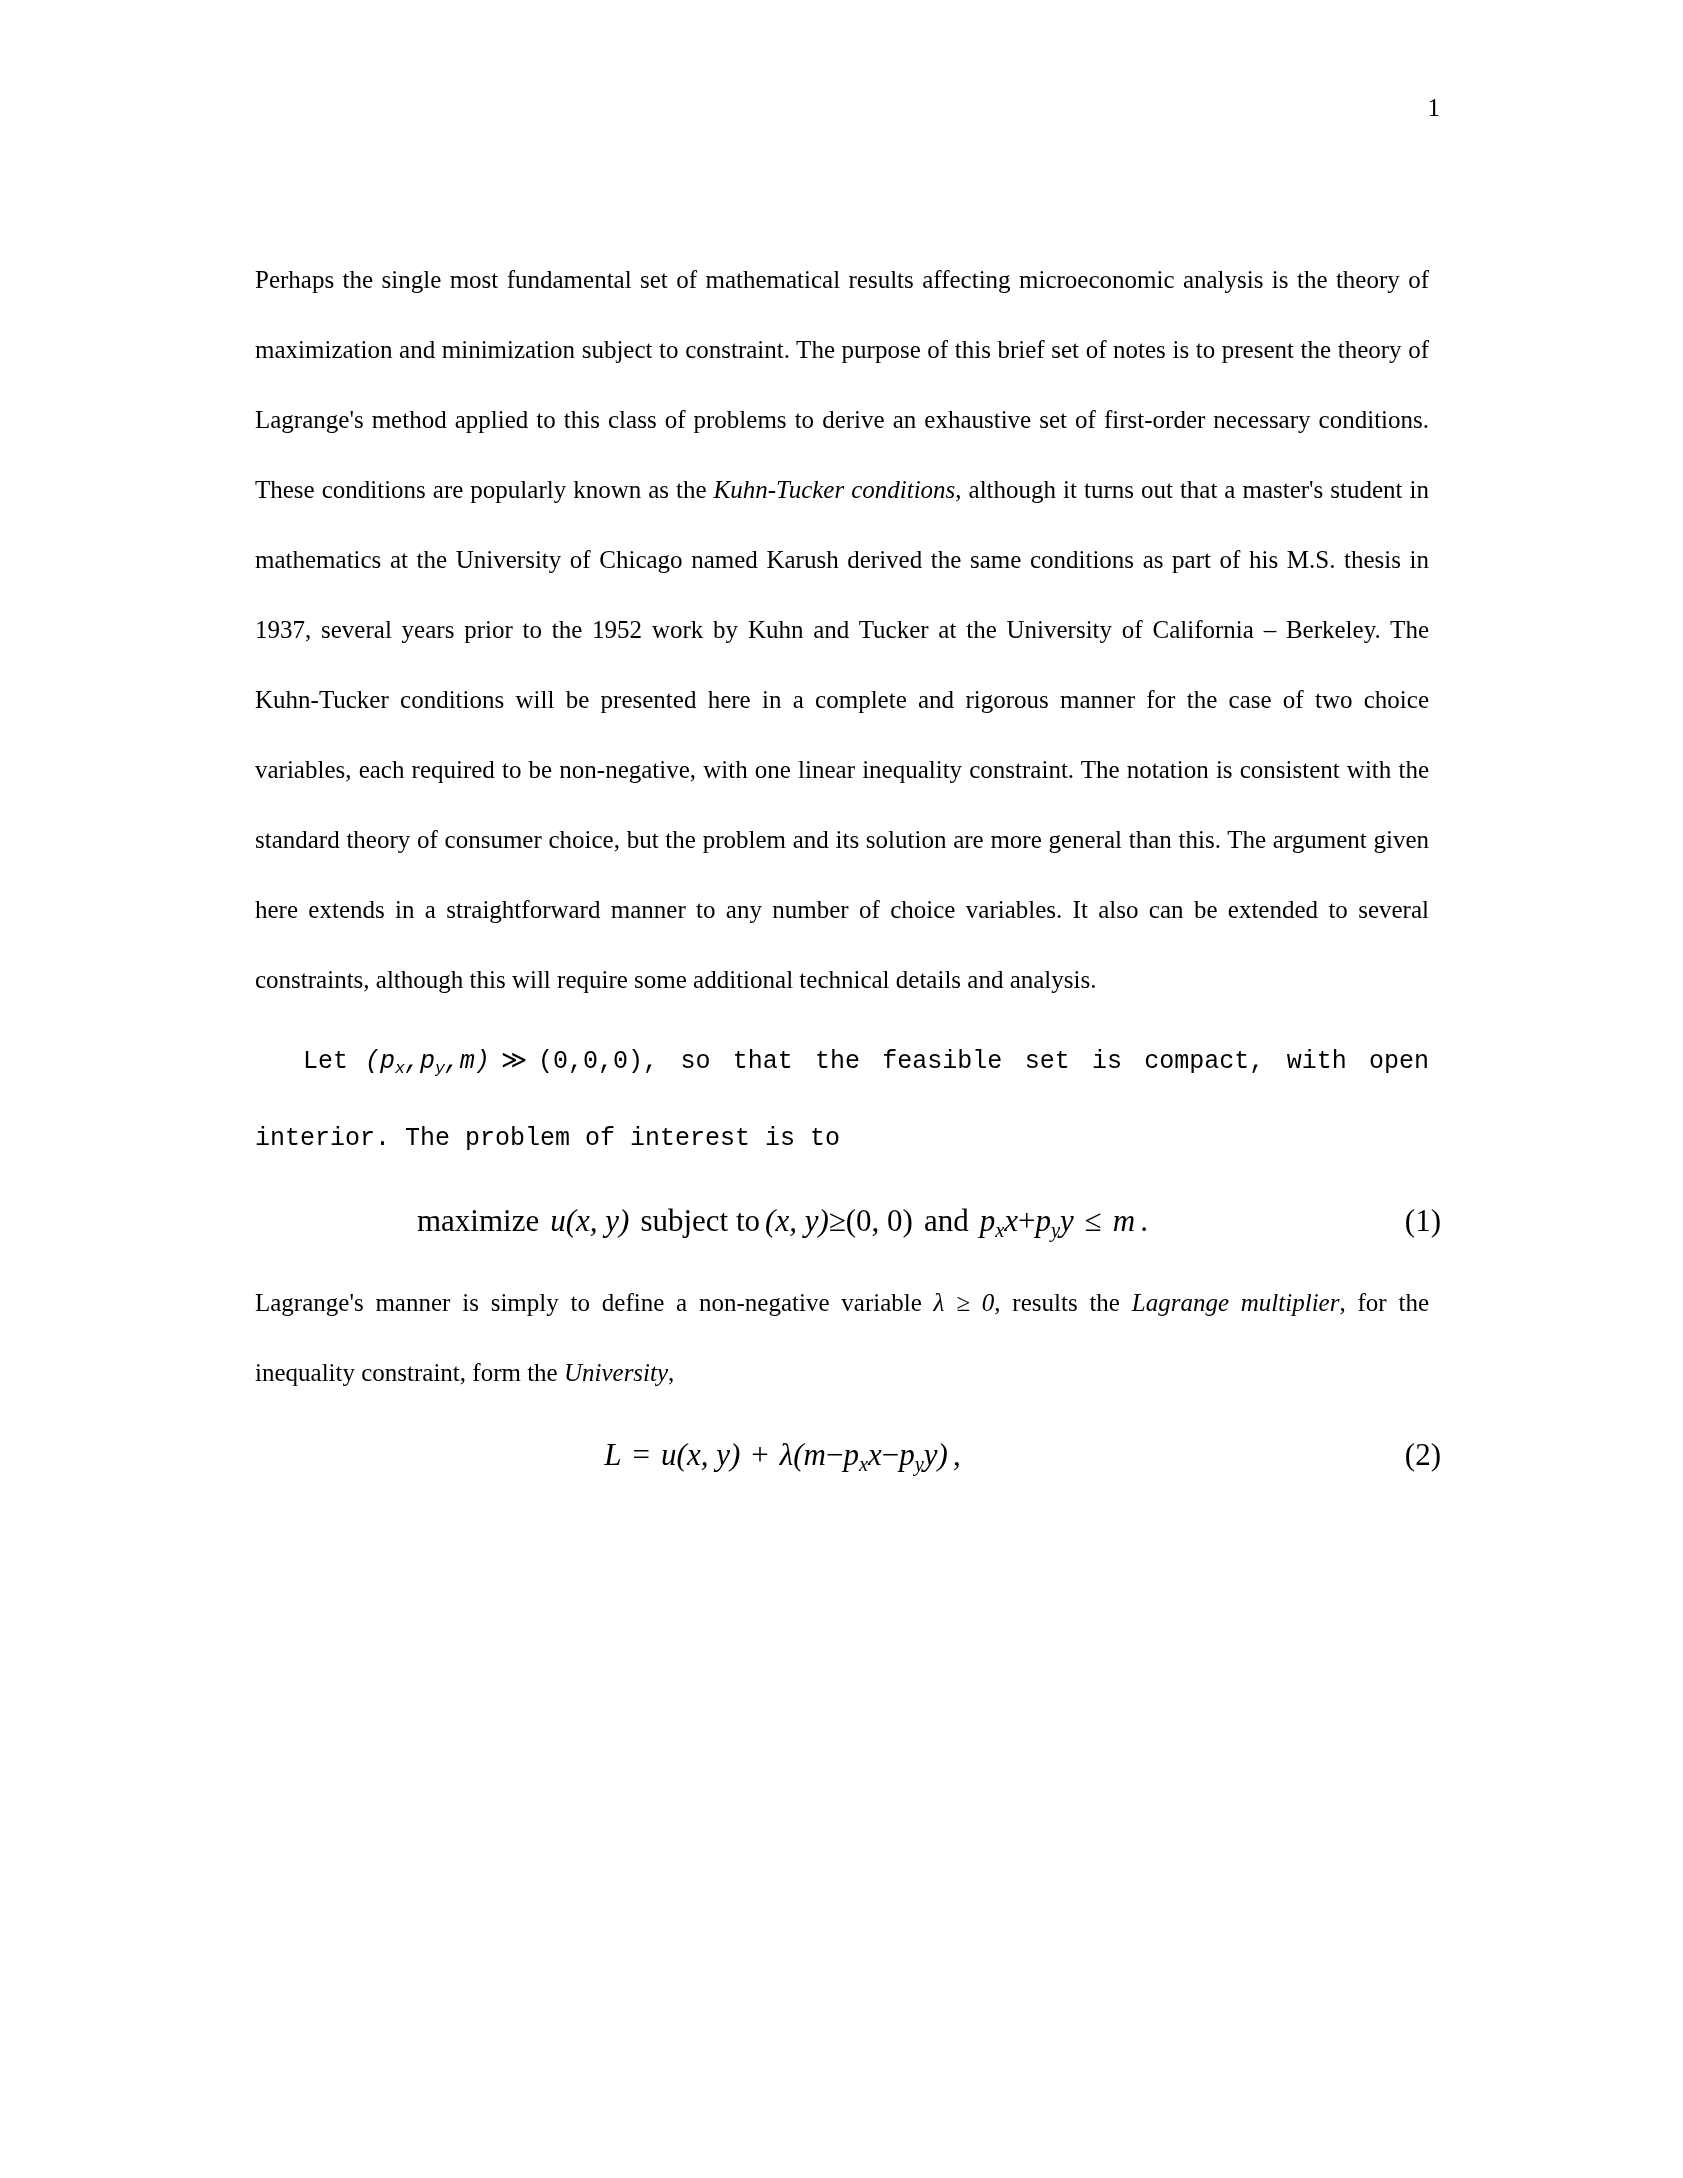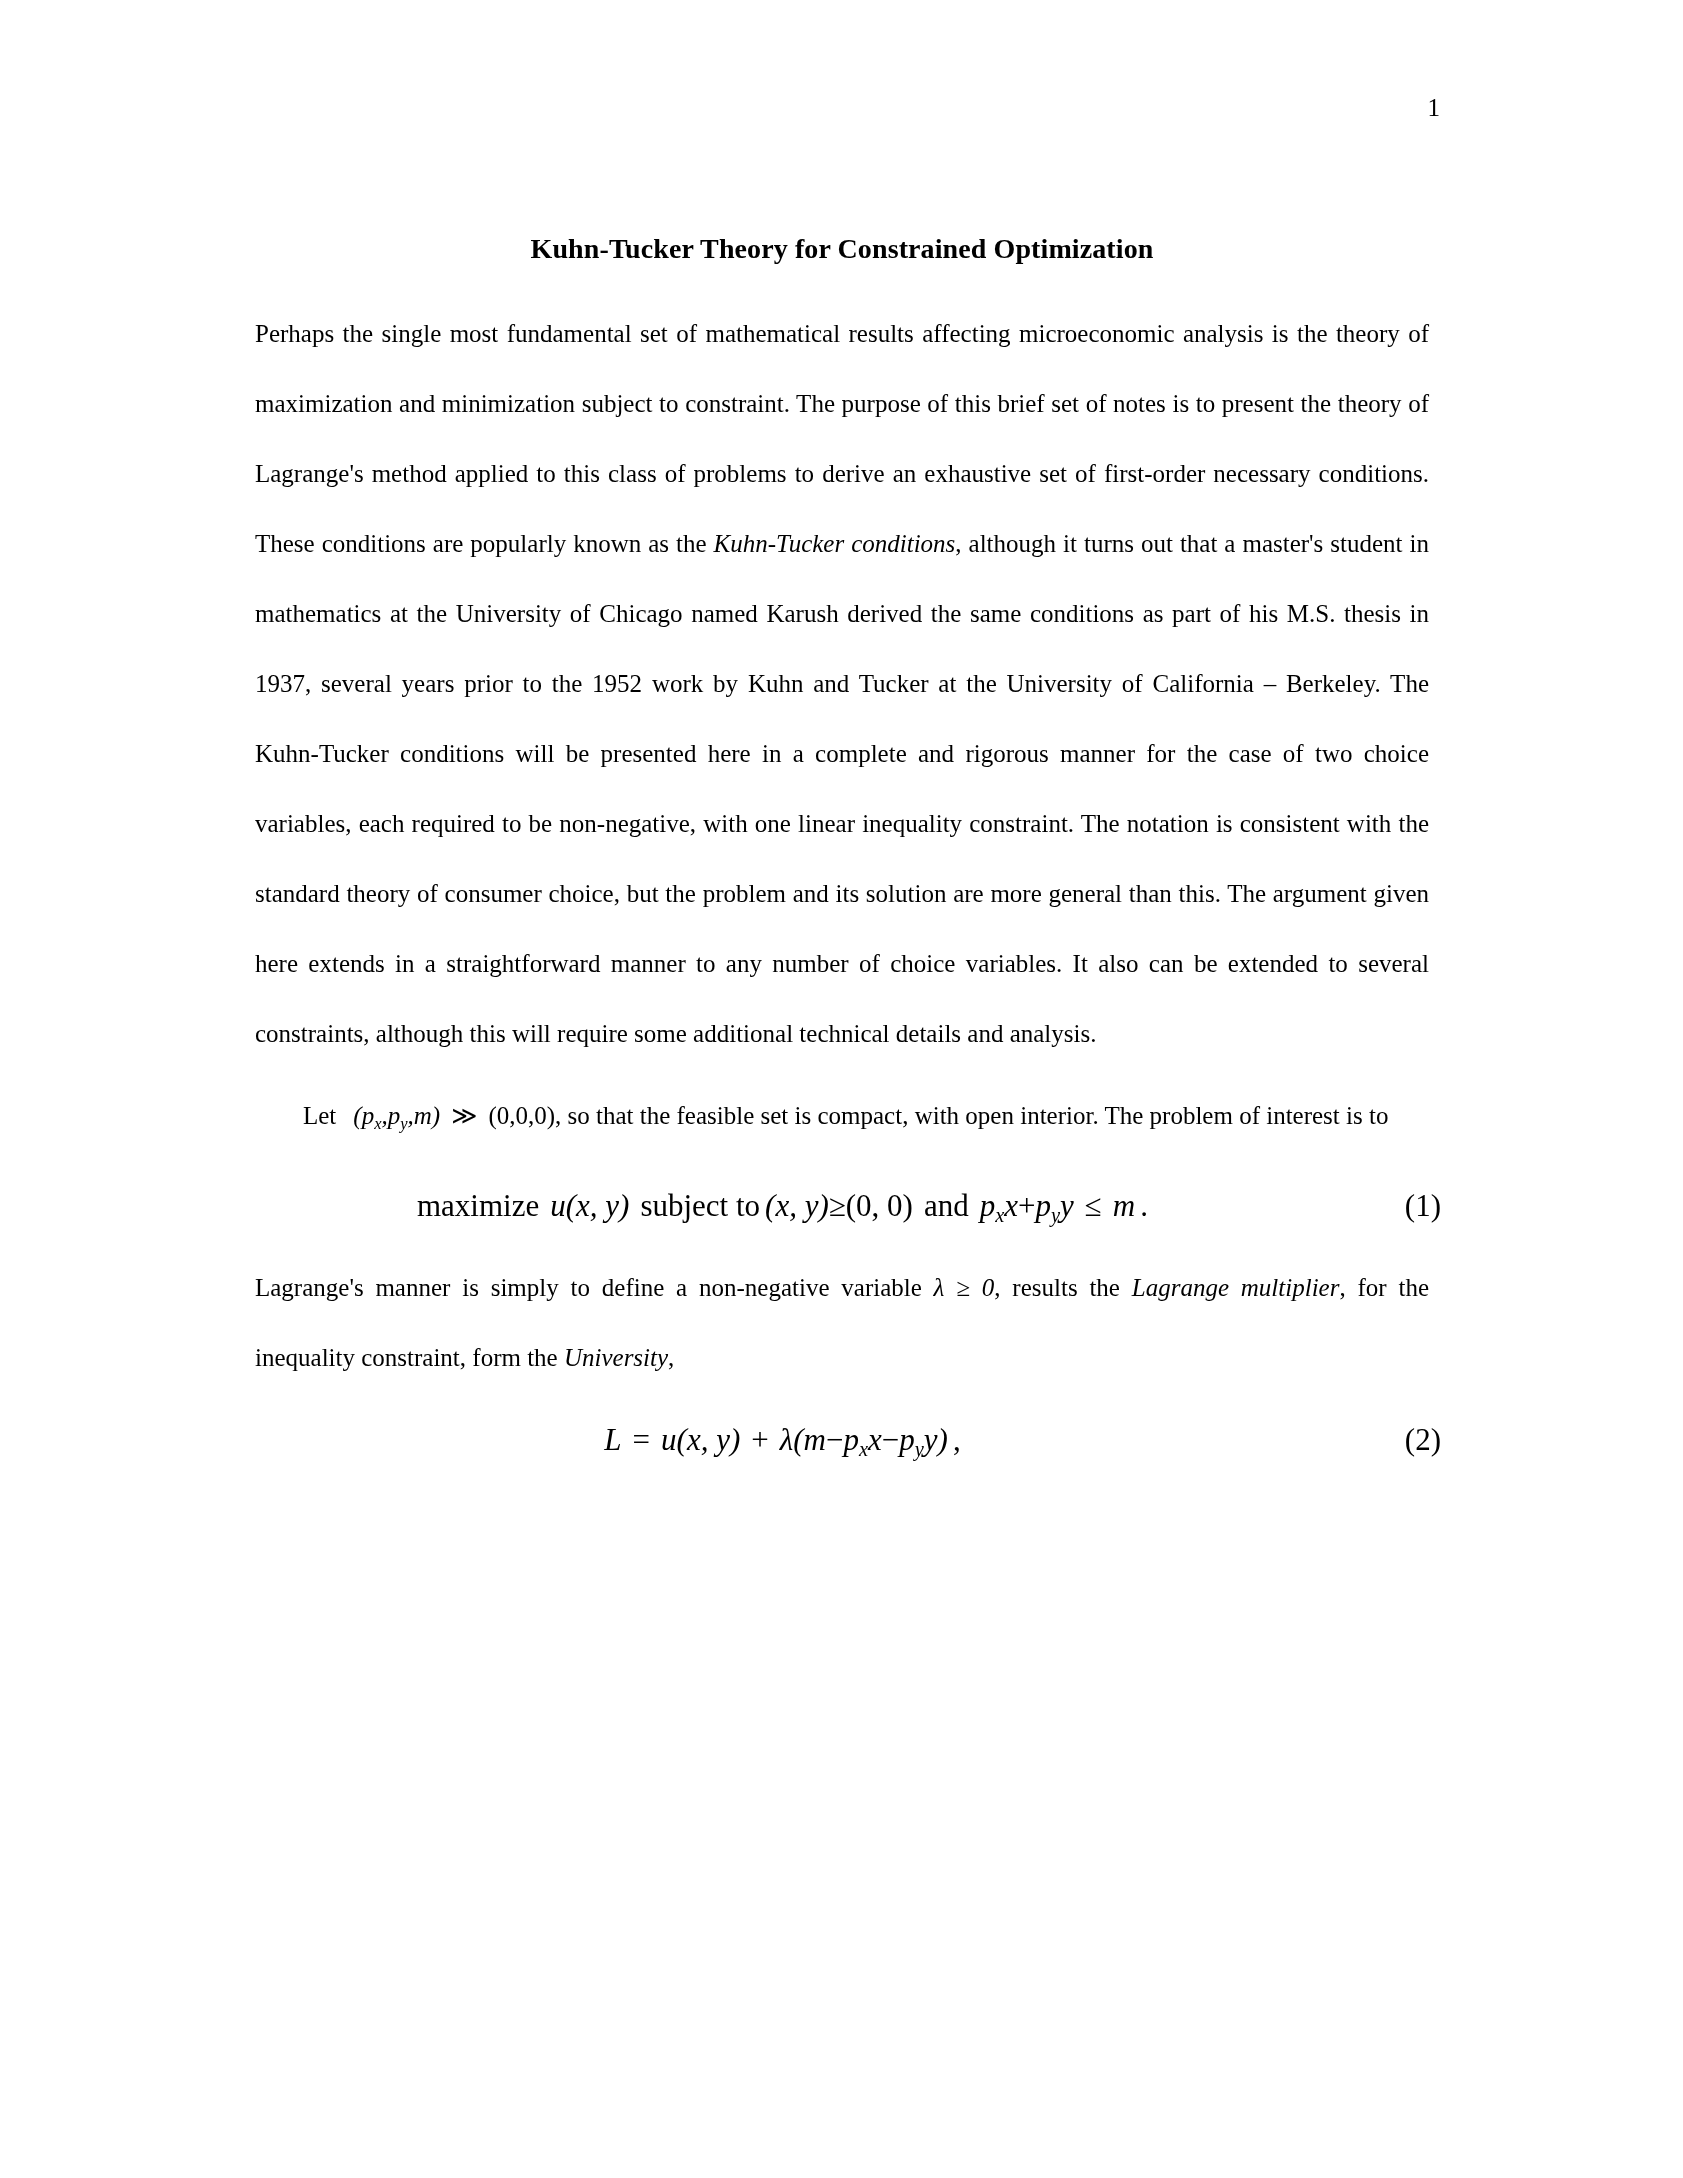--- a/index.html
+++ b/index.html
@@ -49,20 +49,21 @@
     line-height: 70px;
     text-align: justify;
     text-justify: inter-word;
     margin: 12px;
     text-indent: 0;
     -webkit-hyphens: none;
     hyphens: none;
   }
   p.body-par.indented {
     text-indent: 48px;
+    font-family: Liberation Mono, monospace;
   }
   .eq-block {
     position: relative;
     width: 1198px;
     font-size: 31px;
     line-height: 70px;
     height: 70px;
   }
   .eq-body {
     display: block;
@@ -89,21 +90,20 @@
 </style>
 </head>
 <body>
 
 <div class="page">
 
   <div class="page-number">1</div>
 
   <div class="content">
 
-    <h1 class="doc-title">Kuhn-Tucker Theory for Constrained Optimization</h1>
 
     <p class="body-par"><span>Perhaps the single most fundamental set of mathematical results affecting microeconomic analysis is the theory of maximization and minimization subject to constraint. The purpose of this brief set of notes is to present the theory of Lagrange's method applied to this class of problems to derive an exhaustive set of first-order necessary conditions. These conditions are popularly known as the </span><i>Kuhn-Tucker conditions</i><span>, although it turns out that a master's student in mathematics at the University of Chicago named Karush derived the same conditions as part of his M.S. thesis in 1937, several years prior to the 1952 work by Kuhn and Tucker at the University of California – Berkeley. The Kuhn-Tucker conditions will be presented here in a complete and rigorous manner for the case of two choice variables, each required to be non-negative, with one linear inequality constraint. The notation is consistent with the standard theory of consumer choice, but the problem and its solution are more general than this. The argument given here extends in a straightforward manner to any number of choice variables. It also can be extended to several constraints, although this will require some additional technical details and analysis.</span></p>
 
     <p class="body-par indented"><span>Let</span><span class="widesp"></span><span class="mvar">(p</span><span class="sub">x</span><span class="mvar">,p</span><span class="sub">y</span><span class="mvar">,m)</span><span class="midsp"></span><span class="op">≫</span><span class="midsp"></span><span>(0,0,0)</span><span>, so that the feasible set is compact, with open interior. The problem of interest is to</span></p>
 
     <div class="eq-block">
       <span class="eq-body"><span>maximize</span><span class="midsp"></span><span class="mvar">u</span><span class="mvar">(x, y)</span><span class="midsp"></span><span>subject to</span><span class="tightsp"></span><span class="mvar">(x, y)</span><span class="op">≥</span><span>(0, 0)</span><span class="midsp"></span><span>and</span><span class="midsp"></span><span class="mvar">p</span><span class="sub">x</span><span class="mvar">x</span><span class="op">+</span><span class="mvar">p</span><span class="sub">y</span><span class="mvar">y</span><span class="midsp"></span><span class="op">≤</span><span class="midsp"></span><span class="mvar">m</span><span class="tightsp"></span><span>.</span></span>
       <span class="eq-num">(1)</span>
     </div>
 

